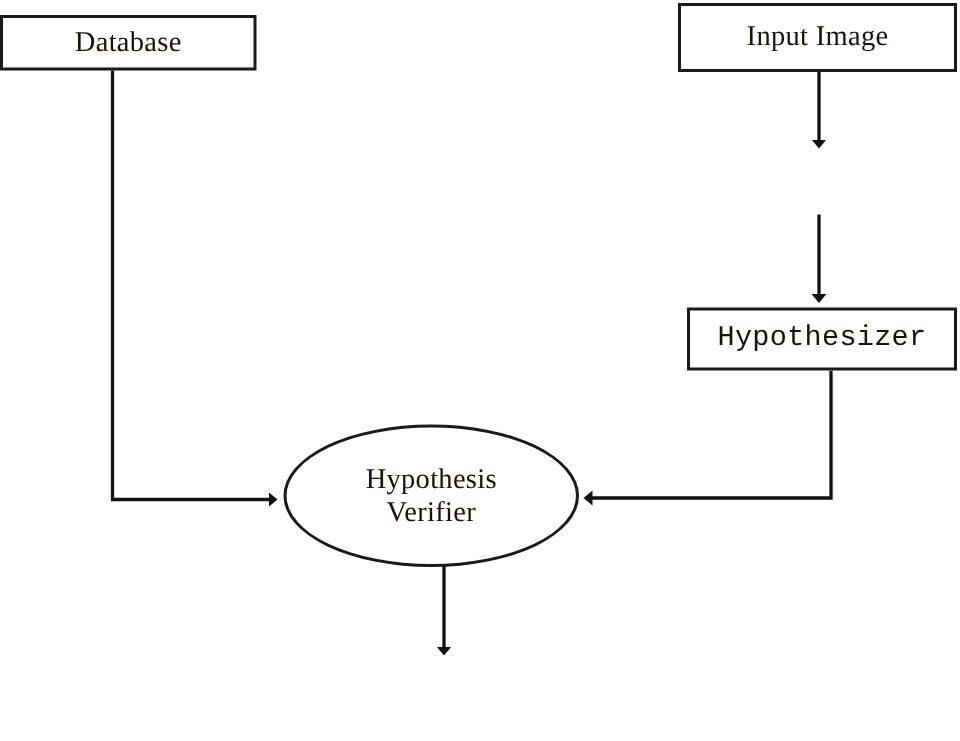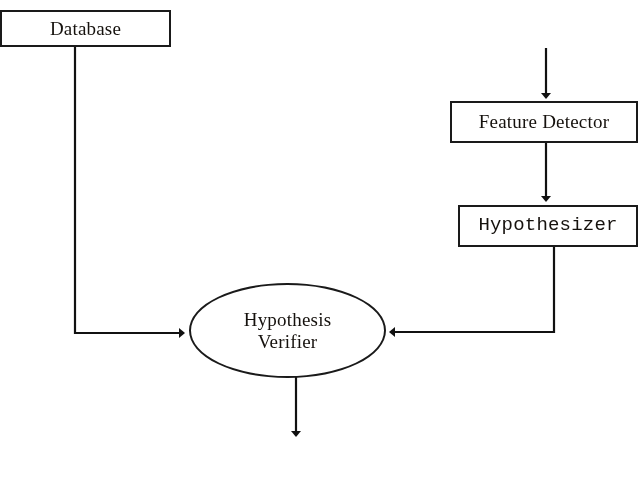--- a/index.html
+++ b/index.html
@@ -75,24 +75,24 @@
 
     <path d="M554,247 L554,332 L392,332" fill="none" stroke="#111111" stroke-width="2.2" marker-end="url(#arrow-left)"></path>
 
     <path d="M296,374 L296,434" fill="none" stroke="#111111" stroke-width="2.2" marker-end="url(#arrow-down)"></path>
   </svg>
 
   <div class="node" style="left:0px; top:10px; width:171px; height:37px;">
     <span class="label">Database</span>
   </div>
 
+  <div class="node" style="left:452px; top:2px; width:186px; height:46px;">
+    <span class="label">Input Image</span>
+  </div>
 
-  <div class="node" style="left:450px; top:101px; width:188px; height:42px;">
-    <span class="label">Feature Detector</span>
-  </div>
 
   <div class="node" style="left:458px; top:205px; width:180px; height:42px;font-family:Liberation Mono, monospace;">
     <span class="label">Hypothesizer</span>
   </div>
 
   <div class="node ellipse" style="left:189px; top:283px; width:197px; height:95px;">
     <span class="label">Hypothesis
 Verifier</span>
   </div>
 

